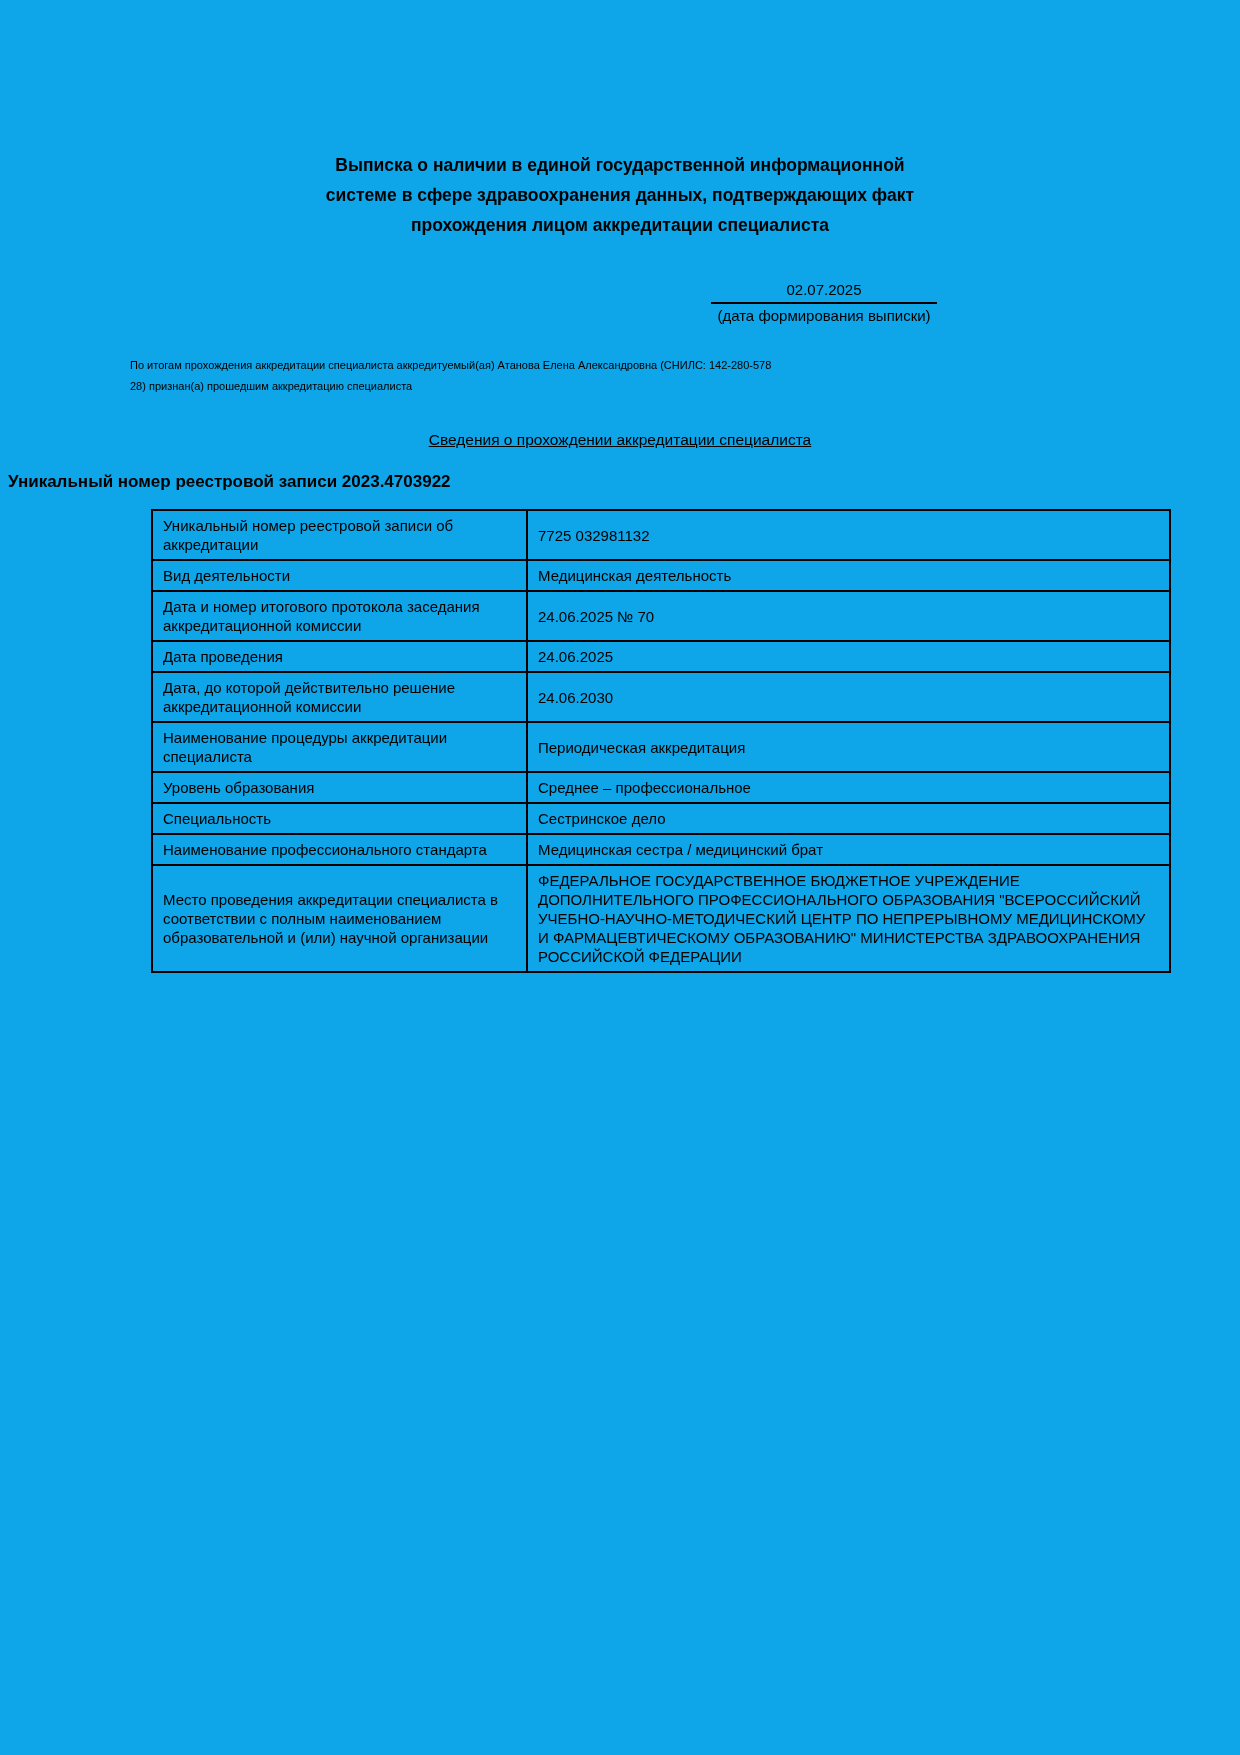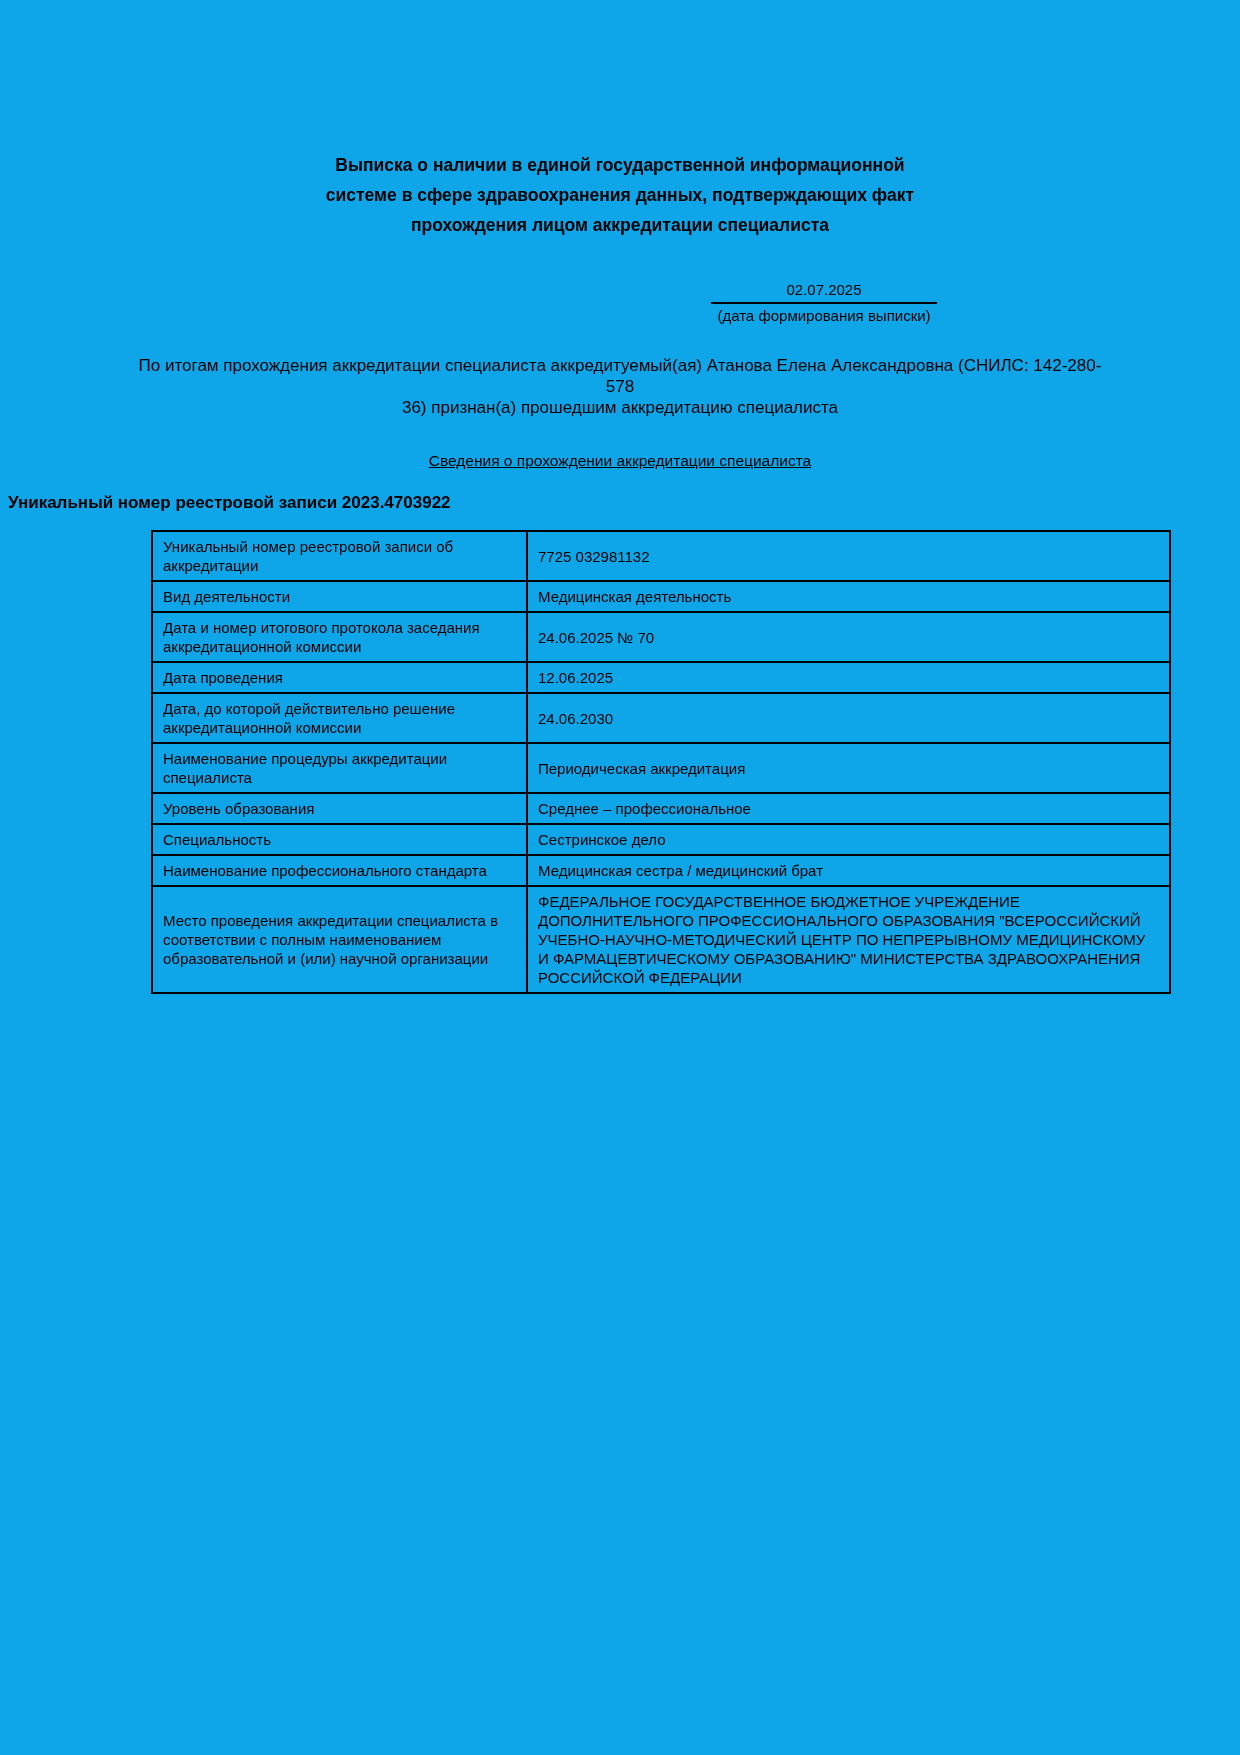--- a/index.html
+++ b/index.html
@@ -34,22 +34,21 @@
     padding-bottom: 3px;
   }
   .date-caption {
     display: block;
     padding-top: 2px;
     white-space: nowrap;
   }
   .intro {
     margin: 30px auto 0 auto;
     width: 980px;
-    text-align: center;
-    font-size: 17px;
+    font-size: 11px;
     line-height: 21px;
   }
   .section-heading {
     margin-top: 34px;
     text-align: center;
     font-size: 15.5px;
     font-weight: normal;
     text-decoration: underline;
   }
   .section-subtitle {
@@ -84,21 +83,21 @@
 системе в сфере здравоохранения данных, подтверждающих факт
 прохождения лицом аккредитации специалиста</div>
 
   <div class="date-block">
     <span class="date-value">02.07.2025</span>
     <span class="date-caption">(дата формирования выписки)</span>
   </div>
 
   <div class="intro">
     <div>По итогам прохождения аккредитации специалиста аккредитуемый(ая) Атанова Елена Александровна (СНИЛС: 142-280-578</div>
-    <div>36) признан(а) прошедшим аккредитацию специалиста</div>
+    <div>28) признан(а) прошедшим аккредитацию специалиста</div>
   </div>
 
   <div class="section-heading">Сведения о прохождении аккредитации специалиста</div>
 
   <div class="section-subtitle">Уникальный номер реестровой записи 2023.4703922</div>
 
   <table class="acc-table">
     <tbody>
       <tr>
         <td class="label-cell">Уникальный номер реестровой записи об аккредитации</td>
@@ -107,21 +106,21 @@
       <tr>
         <td class="label-cell">Вид деятельности</td>
         <td class="value-cell">Медицинская деятельность</td>
       </tr>
       <tr>
         <td class="label-cell">Дата и номер итогового протокола заседания аккредитационной комиссии</td>
         <td class="value-cell">24.06.2025 № 70</td>
       </tr>
       <tr>
         <td class="label-cell">Дата проведения</td>
-        <td class="value-cell">12.06.2025</td>
+        <td class="value-cell">24.06.2025</td>
       </tr>
       <tr>
         <td class="label-cell">Дата, до которой действительно решение аккредитационной комиссии</td>
         <td class="value-cell">24.06.2030</td>
       </tr>
       <tr>
         <td class="label-cell">Наименование процедуры аккредитации специалиста</td>
         <td class="value-cell">Периодическая аккредитация</td>
       </tr>
       <tr>

